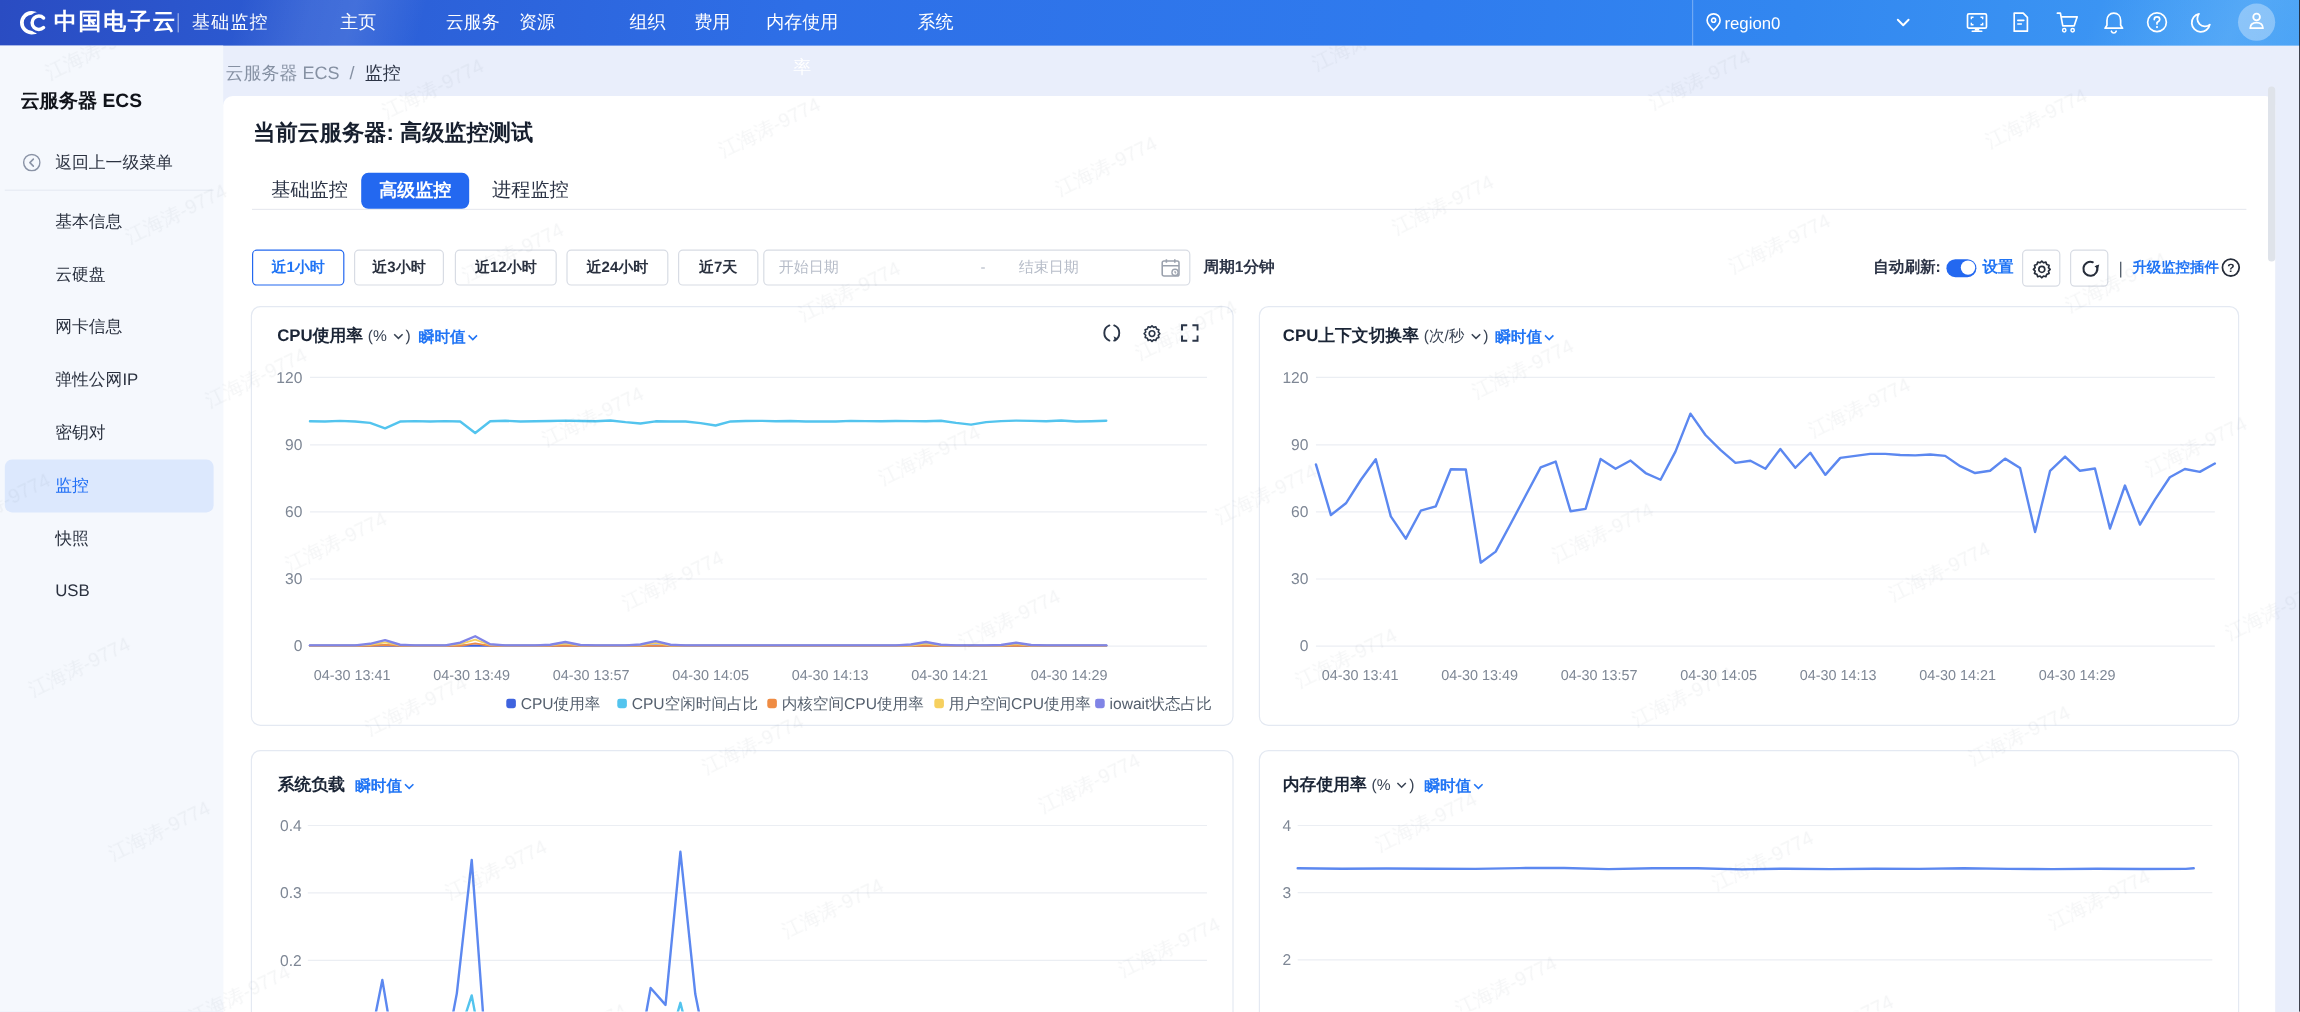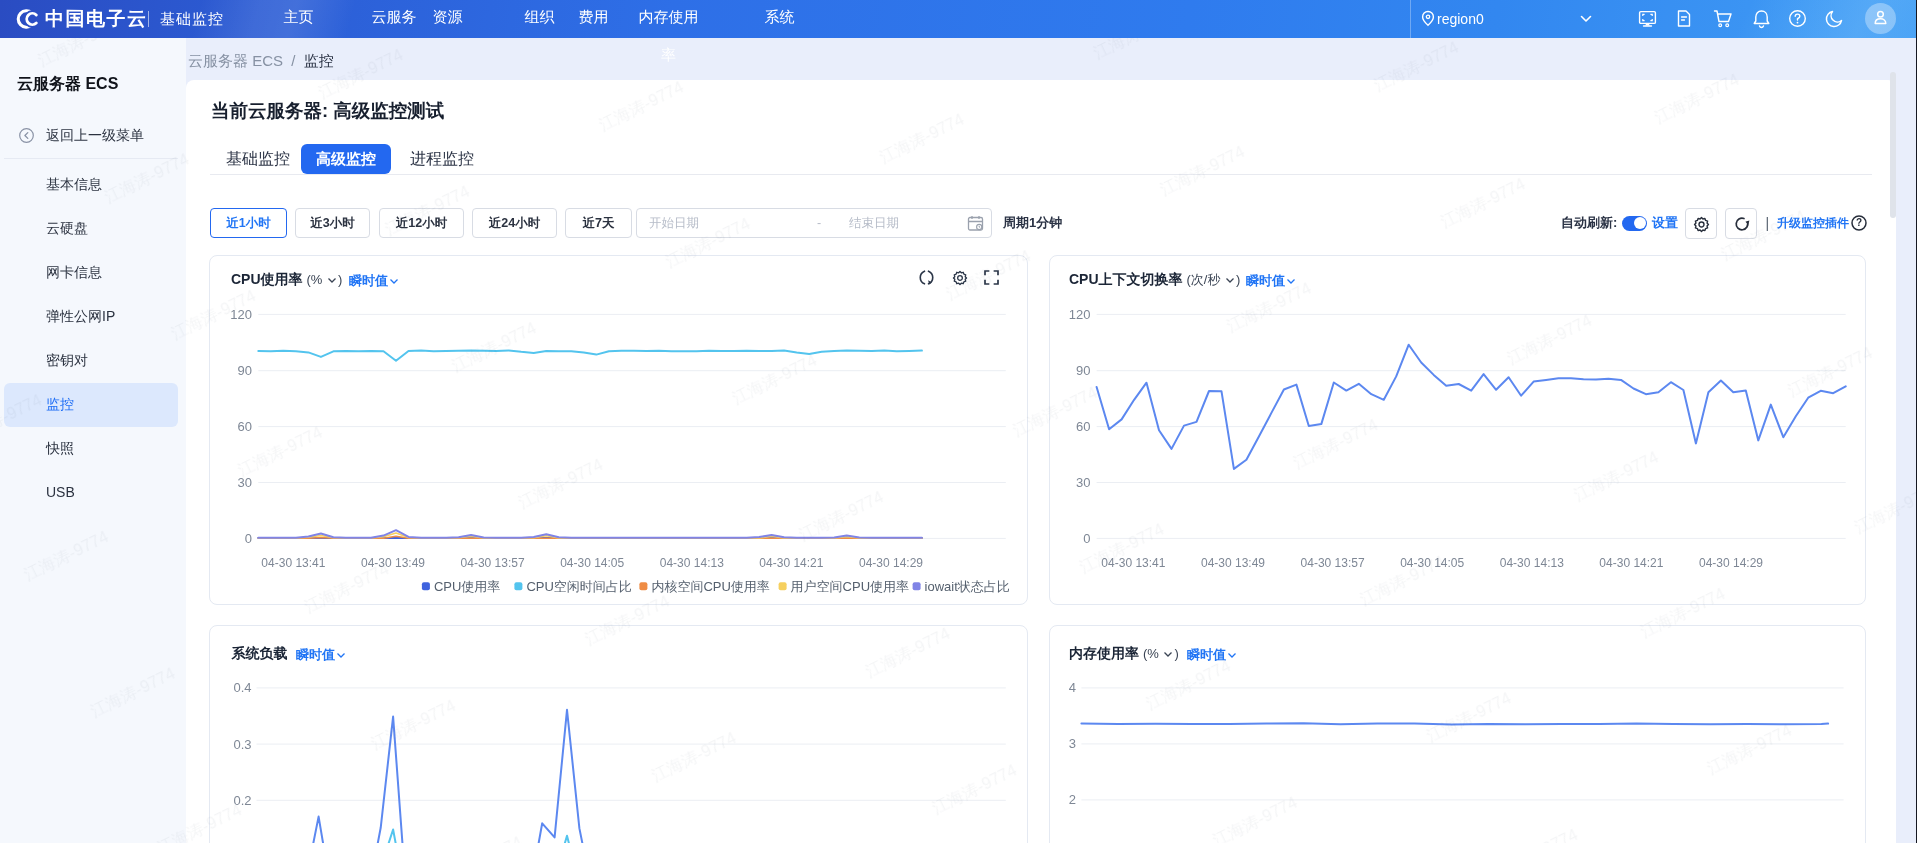--- a/index.html
+++ b/index.html
@@ -1,19 +1,19 @@
 <!DOCTYPE html>
 <html><head><meta charset="utf-8">
 <style>
 * { margin:0; padding:0; box-sizing:border-box; }
 html,body { width:1917px; height:843px; overflow:hidden; font-family:"Liberation Sans",sans-serif; background:#e9eefb; }
 .abs { position:absolute; }
 #topbar { position:absolute; left:0; top:0; width:1917px; height:38px;
   background:linear-gradient(97deg,#2a4cc2 0%,#2c5ed6 15%,#2e6fe7 35%,#2f7bee 62%,#3287f0 78%,#419df5 100%); }
-.nav-item { position:absolute; top:0; height:38px; line-height:38px; color:#fff; font-size:15px; text-align:center;font-family:Liberation Mono, monospace; }
+.nav-item { position:absolute; top:0; height:38px; line-height:38px; color:#fff; font-size:15px; text-align:center; }
 #sidebar { position:absolute; left:0; top:38px; width:186px; height:805px; background:#f5f8fd; }
 .menu { position:absolute; left:46px; font-size:14px; color:#2b3240; line-height:44px; height:44px; }
 #card { position:absolute; left:186px; top:80px; width:1710px; height:780px; background:#fff; border-radius:8px 8px 0 0; }
 .ccard { position:absolute; background:#fff; border:1px solid #e4e9f2; border-radius:8px; }
 .btn { position:absolute; top:208px; height:30px; border:1px solid #d8dce4; border-radius:4px; background:#fff;
   font-size:12.5px; font-weight:bold; color:#2b3240; text-align:center; line-height:28px; }
 .blue { color:#2175f5; }
 svg text { font-family:"Liberation Sans",sans-serif; }
 </style></head>
 <body>

